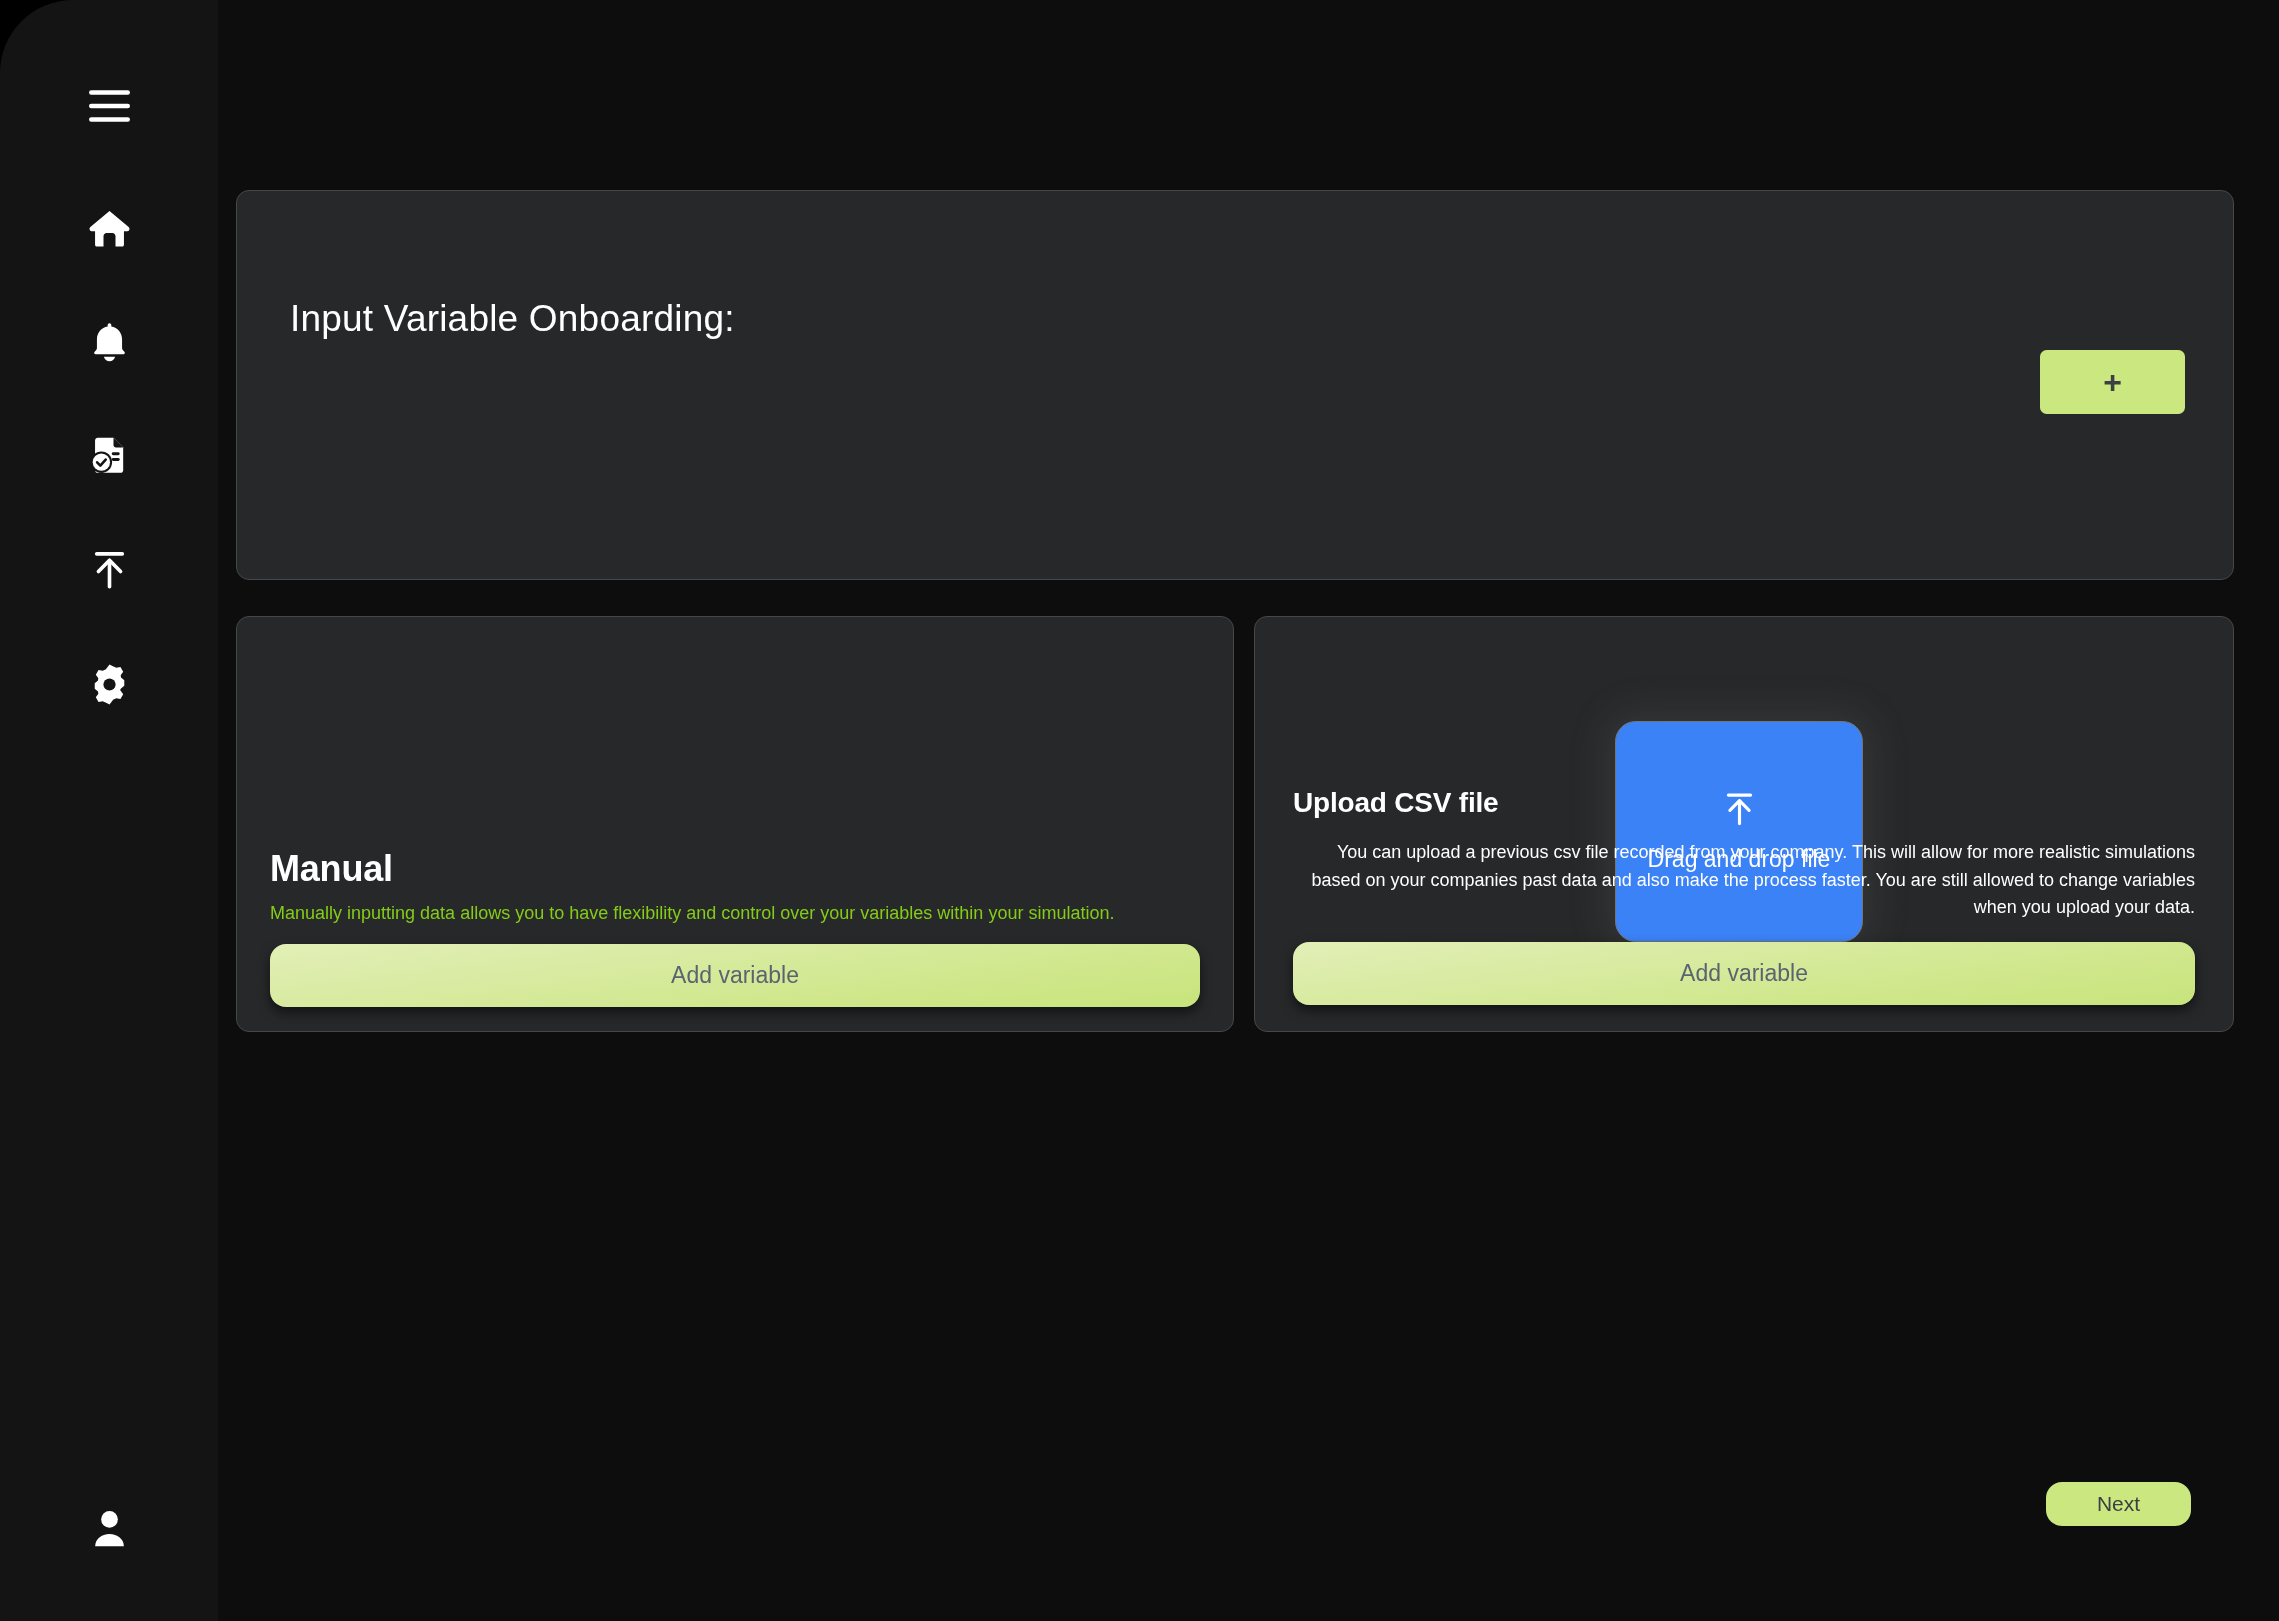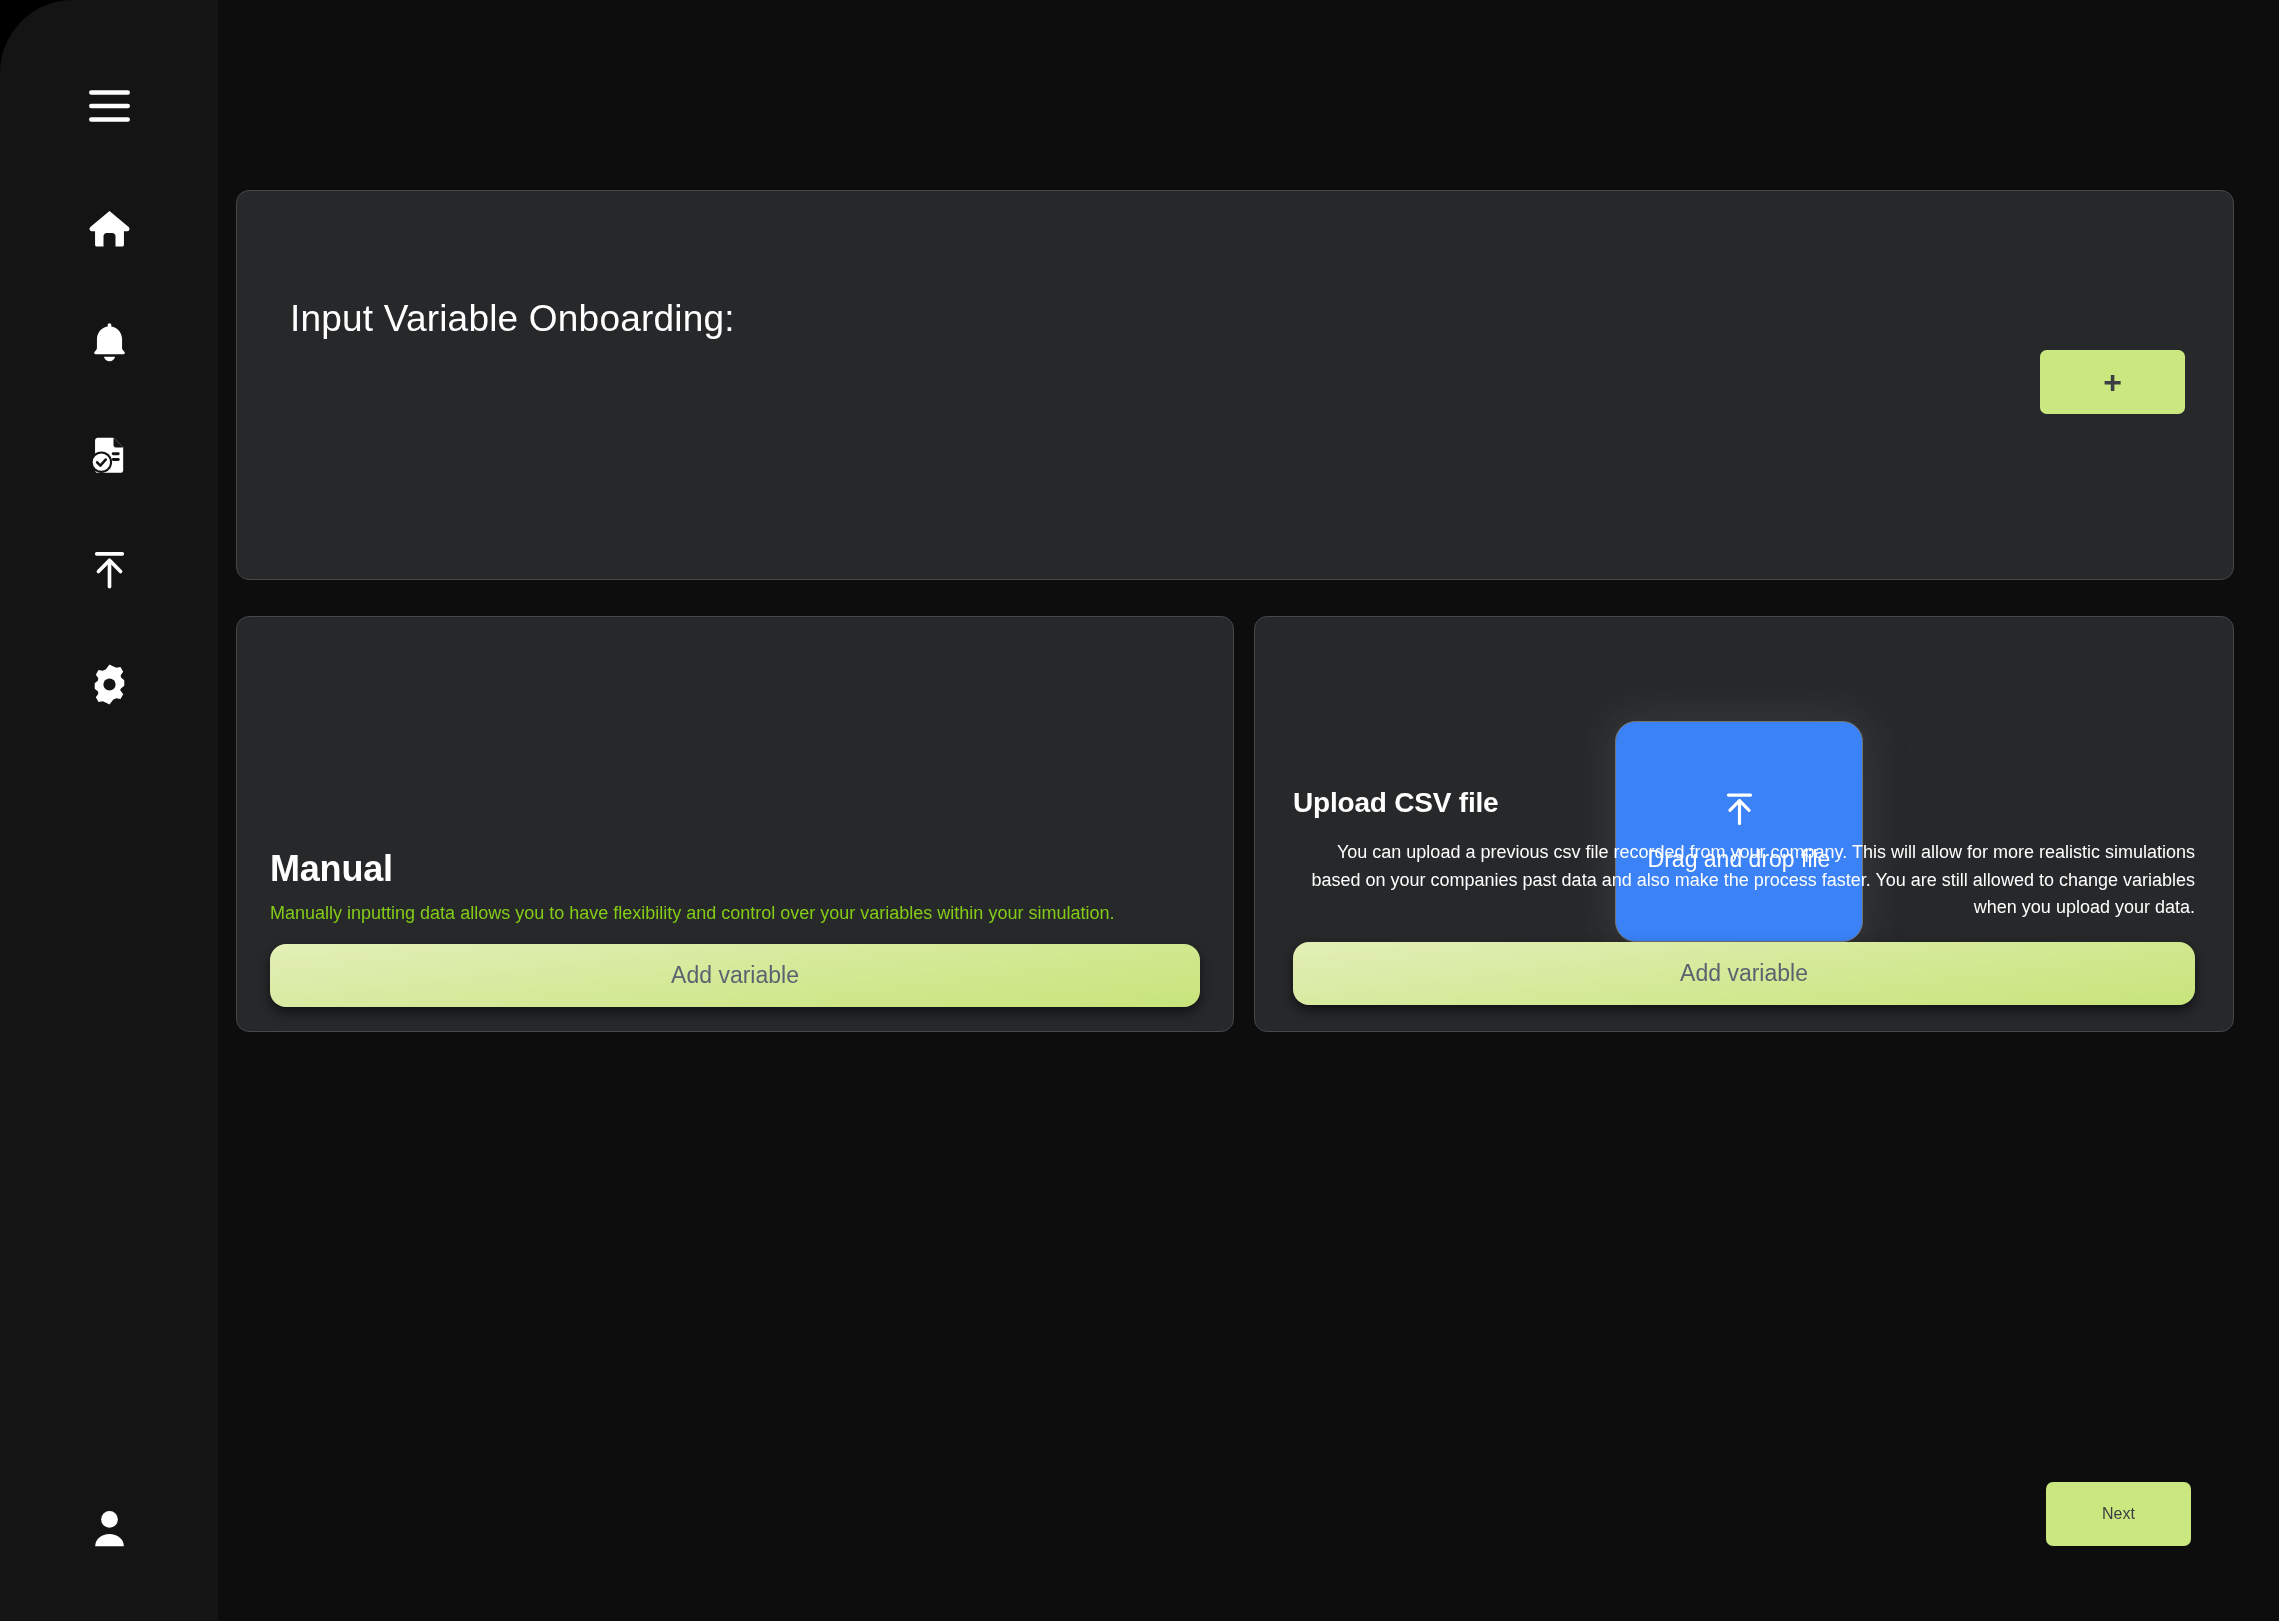--- a/index.html
+++ b/index.html
@@ -218,27 +218,27 @@
     color: #ffffff;
     font-weight: 400;
   }
 
   
   .next-button {
     position: absolute;
     left: 1828px;
     top: 1482px;
     width: 145px;
-    height: 64px;
+    height: 44px;
     background: #cbe77f;
     border: none;
-    border-radius: 7px;
+    border-radius: 16px;
     color: #3c3f43;
     font-family: "Liberation Sans", sans-serif;
-    font-size: 16px;
+    font-size: 21px;
     font-weight: 400;
     text-align: center;
     cursor: pointer;
   }
 </style>
 </head>
 <body>
 
 <div class="app">
 

